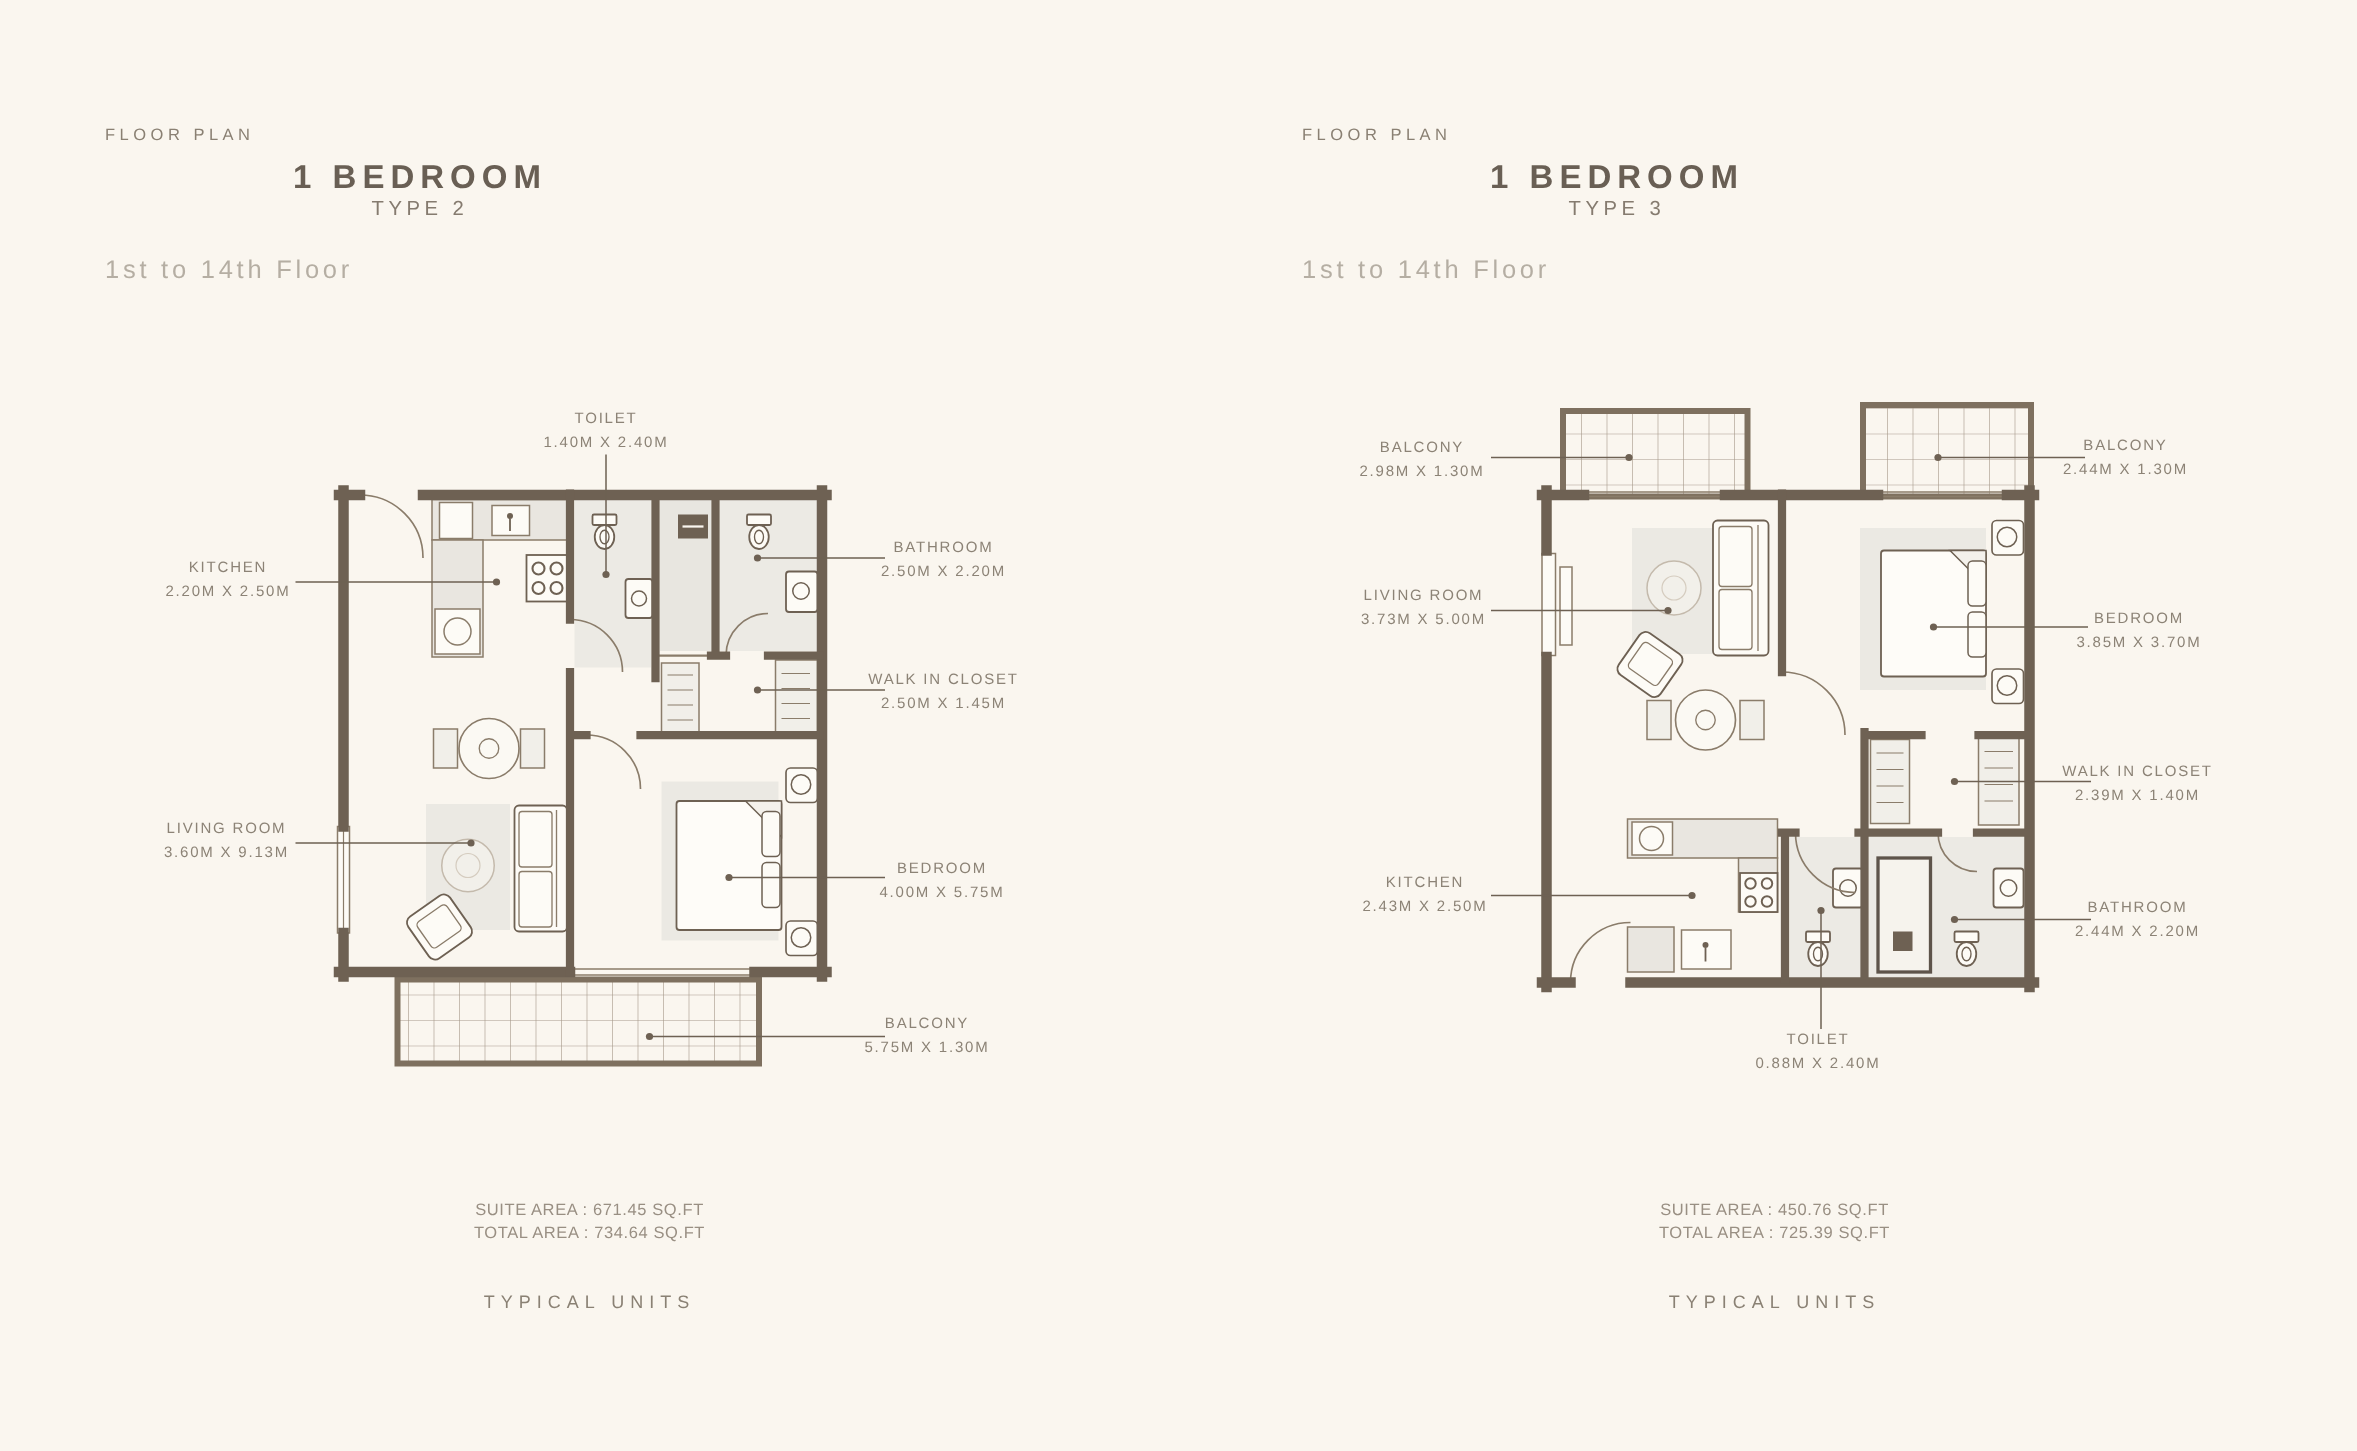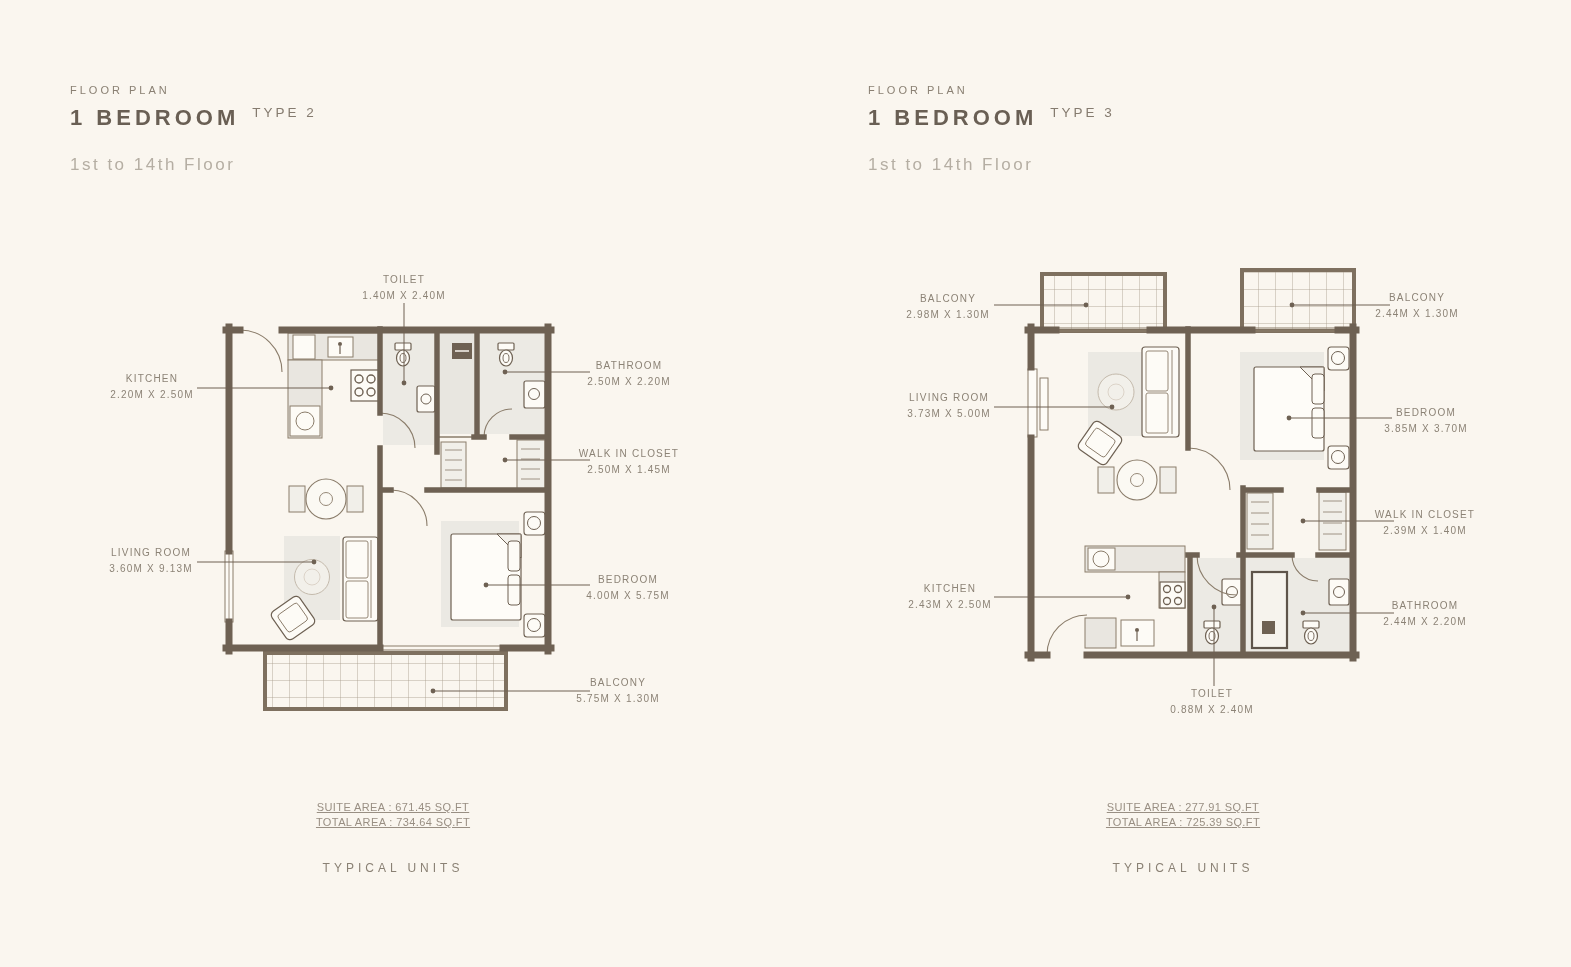--- a/index.html
+++ b/index.html
@@ -4,28 +4,28 @@
 <style>
   html,body{margin:0;padding:0;}
   body{
     width:1571px;height:967px;position:relative;overflow:hidden;
     background:#FAF6EF;
     font-family:"Liberation Sans", sans-serif;
   }
   .plan-svg{position:absolute;left:0;top:0;}
   .hdr{position:absolute;width:420px;}
   .eyebrow{font-size:11px;letter-spacing:3px;color:#8A8073;margin-bottom:9px;}
-  .titlerow{display:flex;align-items:flex-start;gap:13px;margin-bottom:8px;}
+  .titlerow{display:flex;align-items:center;margin-bottom:8px;flex-direction:column;}
   .title{font-size:22px;font-weight:bold;letter-spacing:4px;color:#695F54;}
   .type{font-size:13.5px;letter-spacing:3px;color:#857B6F;}
   .floors{font-size:17px;letter-spacing:2.5px;color:#B5AEA3;margin-top:24px;}
   .lbl{position:absolute;width:160px;text-align:center;color:#8C8376;
        font-size:10px;letter-spacing:1.2px;line-height:16px;}
   .areas{position:absolute;width:240px;text-align:center;color:#998F83;
-       font-size:11px;letter-spacing:0.4px;line-height:15px;text-decoration:underline;}
+       font-size:11px;letter-spacing:0.4px;line-height:15px;}
   .footer{position:absolute;width:240px;text-align:center;color:#8A8174;
        font-size:12px;letter-spacing:4px;}
 </style>
 </head>
 <body>
 
 <svg class="plan-svg" width="1571" height="967" viewBox="0 0 1571 967">
   <defs>
     <pattern id="tiles" width="17" height="17" patternUnits="userSpaceOnUse">
       <path d="M17 0H0V17" fill="none" stroke="#A59889" stroke-width="0.8"></path>
@@ -302,16 +302,16 @@
   <div>0.88M X 2.40M</div>
 </div>
 
 <div class="areas" style="left:273px;top:800px">
   <div>SUITE AREA : 671.45 SQ.FT</div>
   <div>TOTAL AREA : 734.64 SQ.FT</div>
 </div>
 <div class="footer" style="left:273px;top:861px">TYPICAL UNITS</div>
 
 <div class="areas" style="left:1063px;top:800px">
-  <div>SUITE AREA : 277.91 SQ.FT</div>
+  <div>SUITE AREA : 450.76 SQ.FT</div>
   <div>TOTAL AREA : 725.39 SQ.FT</div>
 </div>
 <div class="footer" style="left:1063px;top:861px">TYPICAL UNITS</div>
 
 </body></html>

